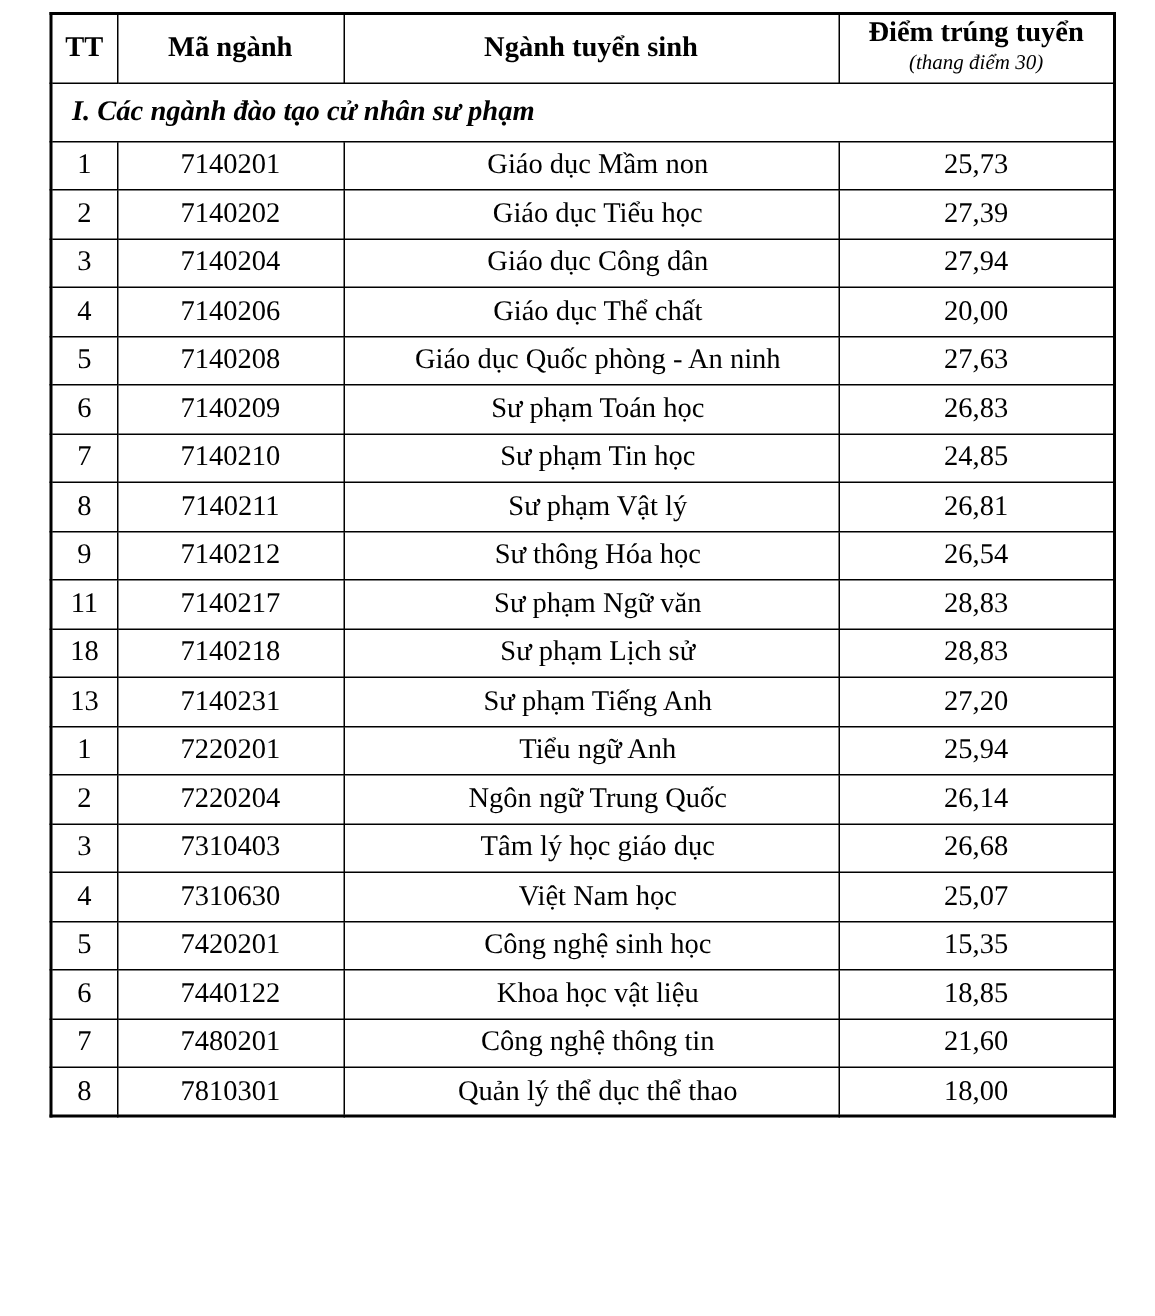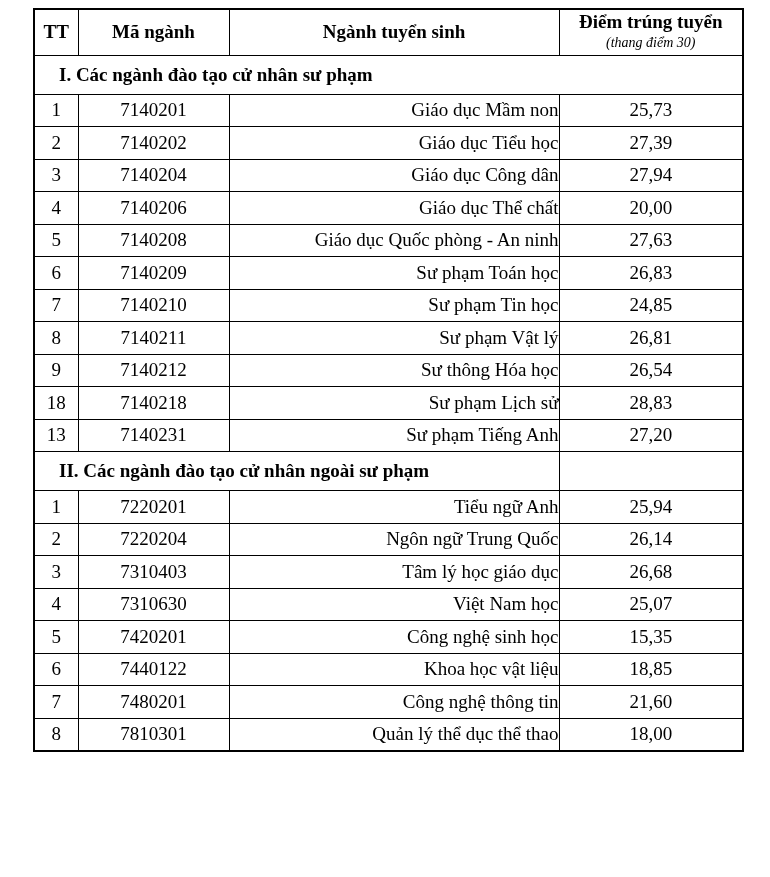--- a/index.html
+++ b/index.html
@@ -51,30 +51,31 @@
     font-style: italic;
     font-size: 14px;
     line-height: 20px;
   }
   
   tr.section-row { height: 39px; }
   td.section-title {
     font-weight: bold;
     font-size: 19px;
     text-align: left;
-    padding-left: 24px;
+    padding-left: 13px;
+    font-style: italic;
   }
   
   tr.data-row { height: 32.5px; }
   .score-table td {
     font-size: 19px;
   }
   td.cell-tt    { text-align: center; }
   td.cell-code  { text-align: center; }
-  td.cell-name  { text-align: right; padding-left: 9px; margin-left: 34px; }
+  td.cell-name  { text-align: center; padding-left: 9px; margin-left: 34px; }
   td.cell-score { text-align: center; }
 </style>
 </head>
 <body>
 
 <table class="score-table">
   <colgroup>
     <col style="width:44px">
     <col style="width:151px">
     <col style="width:330px">
@@ -143,35 +144,37 @@
         <td class="cell-name">Sư phạm Vật lý</td>
         <td class="cell-score">26,81</td>
       </tr>
       <tr class="data-row">
         <td class="cell-tt">9</td>
         <td class="cell-code">7140212</td>
         <td class="cell-name">Sư thông Hóa học</td>
         <td class="cell-score">26,54</td>
       </tr>
       <tr class="data-row">
+        <td class="cell-tt">11</td>
+        <td class="cell-code">7140217</td>
+        <td class="cell-name">Sư phạm Ngữ văn</td>
+        <td class="cell-score">28,83</td>
+      </tr>
+      <tr class="data-row">
         <td class="cell-tt">18</td>
         <td class="cell-code">7140218</td>
         <td class="cell-name">Sư phạm Lịch sử</td>
         <td class="cell-score">28,83</td>
       </tr>
       <tr class="data-row">
         <td class="cell-tt">13</td>
         <td class="cell-code">7140231</td>
         <td class="cell-name">Sư phạm Tiếng Anh</td>
         <td class="cell-score">27,20</td>
       </tr>
-      <tr class="section-row">
-        <td class="section-title" colspan="3">II. Các ngành đào tạo cử nhân ngoài sư phạm</td>
-        <td class="cell-score"></td>
-      </tr>
       <tr class="data-row">
         <td class="cell-tt">1</td>
         <td class="cell-code">7220201</td>
         <td class="cell-name">Tiểu ngữ Anh</td>
         <td class="cell-score">25,94</td>
       </tr>
       <tr class="data-row">
         <td class="cell-tt">2</td>
         <td class="cell-code">7220204</td>
         <td class="cell-name">Ngôn ngữ Trung Quốc</td>

